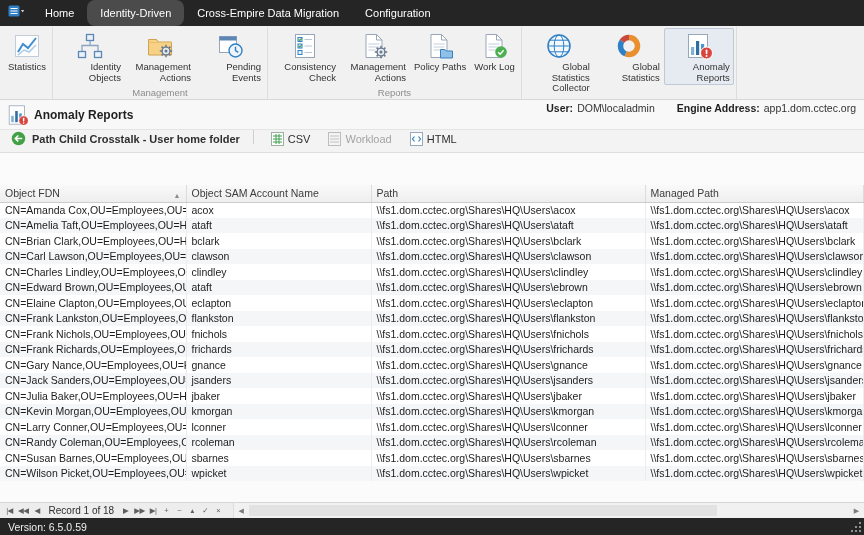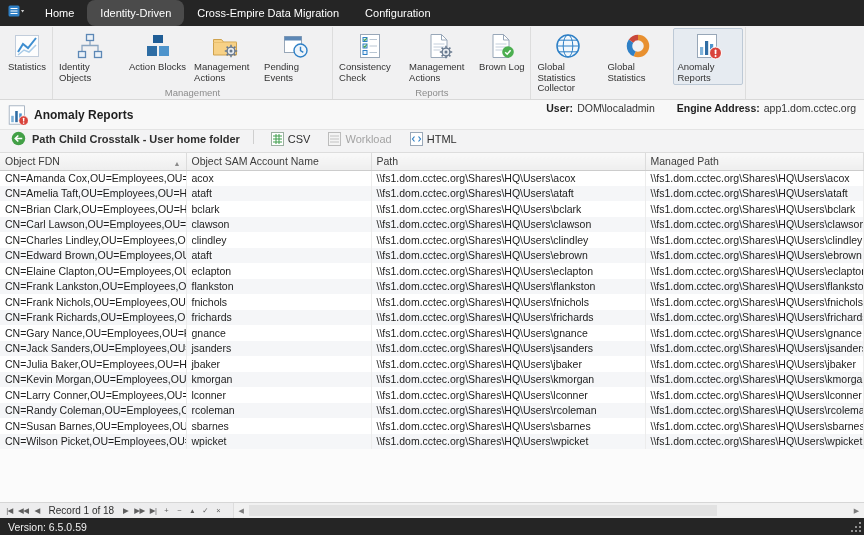--- a/index.html
+++ b/index.html
@@ -13,41 +13,41 @@
   .tab { padding:0 13px; display:flex; align-items:center; color:#fff; font-size:11px; cursor:default; white-space:nowrap; }
   .tab.active { background:#4b4b4b;border-radius:8px; }
 
   
   .ribbon { height:74px; background:#f1f1f2; border-bottom:1px solid #d8d8d8; display:flex; align-items:stretch; padding:1px 2px 0; flex:0 0 auto; }
   .rgroup { display:flex; flex-direction:column; border-right:1px solid #dddddd; padding:0 2px; }
   .rbtns { display:flex; flex:1; align-items:flex-start; }
   .rb { display:flex; flex-direction:column; align-items:center; padding:3px 3px 1px; max-width:70px; min-width:40px; border:1px solid transparent; border-radius:2px; margin:1px 0; }
   .rb.selected { background:#e6ebf1; border-color:#bdc9d6; }
   .ricon-wrap { width:28px; height:28px; display:block; }
-  .rlabel { font-size:9.5px; line-height:10.5px; color:#333; text-align:left; margin-top:2px; }
+  .rlabel { font-size:9.5px; line-height:10.5px; color:#333; text-align:right; margin-top:2px; }
   .rgname { height:14px; line-height:13px; text-align:center; font-size:9.5px; color:#8c8c8c; white-space:nowrap; }
 
   
   .infobar { height:30px; background:#f8f8f8; border-bottom:1px solid #e4e4e4; display:flex; align-items:center; padding:0 8px; flex:0 0 auto; }
   .ptitle { display:flex; align-items:center; gap:6px; font-weight:bold; font-size:12px; color:#1f1f1f; }
   .einfo { margin-left:auto; display:flex; flex-direction:column; align-items:flex-end; font-size:10.5px; line-height:14px; color:#333; }
   .eline { display:flex; gap:22px; }
   .epair { display:inline-flex; gap:4px; white-space:nowrap;margin-top:38px; }
   .epair b { color:#1f1f1f; }
 
   
   .toolbar { height:23px; background:#f3f3f4; border-bottom:1px solid #dddddd; display:flex; align-items:flex-start; padding:0 7px; font-size:11px; color:#2e2e2e; gap:2px; flex:0 0 auto; }
   .backbtn { display:flex; align-items:center; gap:6px; font-weight:bold; padding:1px 4px; }
   .tsep { width:1px; height:14px; background:#cfcfcf; margin:0 7px; }
   .tbtn { display:flex; align-items:center; gap:4px; padding:2px 8px; }
   .tbtn.disabled { color:#a3a3a3; }
 
   
   .gridwrap { flex:1 1 auto; min-height:0; background:#fbfbfb; overflow:hidden; }
-  table { border-collapse:collapse; table-layout:fixed; width:100%; }
+  table { border-collapse:collapse; table-layout:fixed; width:100%;margin-top:32px; }
   th { height:17px; background:linear-gradient(#f9f9f9,#eeeeee); border-right:1px solid #dcdcdc; border-bottom:1px solid #cccccc; font-weight:normal; font-size:10.5px; color:#3c3c3c; text-align:left; padding:0 5px; white-space:nowrap; overflow:hidden; cursor:default; }
   td { height:15.5px; font-size:10.5px; color:#1c1c1c; padding:0 5px; border-right:1px solid #ececec; white-space:nowrap; overflow:hidden; background:#fff; }
   tr.alt td { background:#f5f6f8; }
   th .sort { float:right; font-size:7px; color:#8a8a8a; margin-top:5px; }
 
   
   .navbar { height:16px; background:#ededee; border-top:1px solid #d6d6d6; display:flex; align-items:center; padding:0 0 0 3px; flex:0 0 auto; }
   .navbtn { min-width:13px; text-align:center; font-size:7.5px; color:#5f5f5f; padding:0 2px; letter-spacing:-0.5px; cursor:default; }
   .rectext { font-size:10px; color:#2e2e2e; margin:0 5px; white-space:nowrap; }
   .hscroll { flex:1; align-self:stretch; display:flex; align-items:center; margin-left:8px; background:#f1f1f1; border-left:1px solid #dddddd; }
@@ -134,30 +134,20 @@
                 <rect x="2.5" y="19.5" width="7" height="6"></rect>
                 <rect x="18.5" y="19.5" width="7" height="6"></rect>
               </g>
             </svg>
           </span>
           <span class="rlabel">Identity Objects</span>
         </div>
         <div class="rb">
           <span class="ricon-wrap">
             <svg width="28" height="28" viewBox="0 0 28 28">
-              <rect x="9" y="3" width="10" height="8" fill="#1f5d96"></rect>
-              <rect x="3" y="14" width="10" height="10" fill="#2e6da4"></rect>
-              <rect x="15" y="14" width="10" height="10" fill="#4e94cc"></rect>
-            </svg>
-          </span>
-          <span class="rlabel">Action Blocks</span>
-        </div>
-        <div class="rb">
-          <span class="ricon-wrap">
-            <svg width="28" height="28" viewBox="0 0 28 28">
               <path d="M2.5 7.5 h8 l2 2.5 h13 v13 h-23 z" fill="#f7d186" stroke="#cfa24e"></path>
               <path d="M2.5 10.5 h23" stroke="#e9c070" fill="none"></path>
               <use href="#gear" transform="translate(20,19)"></use>
             </svg>
           </span>
           <span class="rlabel">Management Actions</span>
         </div>
         <div class="rb">
           <span class="ricon-wrap">
             <svg width="28" height="28" viewBox="0 0 28 28">
@@ -196,25 +186,34 @@
               <use href="#docpage" transform="translate(4.5,2)"></use>
               <use href="#gear" transform="translate(20,20)"></use>
             </svg>
           </span>
           <span class="rlabel">Management Actions</span>
         </div>
         <div class="rb">
           <span class="ricon-wrap">
             <svg width="28" height="28" viewBox="0 0 28 28">
               <use href="#docpage" transform="translate(4.5,2)"></use>
+              <path d="M14.5 17.5 h4.5 l1.2 1.5 h6.3 v7 h-12 z" fill="#8ec0e8" stroke="#3a7fbf"></path>
+            </svg>
+          </span>
+          <span class="rlabel">Policy Paths</span>
+        </div>
+        <div class="rb">
+          <span class="ricon-wrap">
+            <svg width="28" height="28" viewBox="0 0 28 28">
+              <use href="#docpage" transform="translate(4.5,2)"></use>
               <circle cx="20" cy="20" r="5.8" fill="#4caf50"></circle>
               <path d="M17.2 20.2 l2 2 3.4-4" stroke="#ffffff" stroke-width="1.5" fill="none"></path>
             </svg>
           </span>
-          <span class="rlabel">Brown Log</span>
+          <span class="rlabel">Work Log</span>
         </div>
       </div>
       <div class="rgname">Reports</div>
     </div>
 
     <div class="rgroup">
       <div class="rbtns">
         <div class="rb">
           <span class="ricon-wrap">
             <svg width="28" height="28" viewBox="0 0 28 28">

